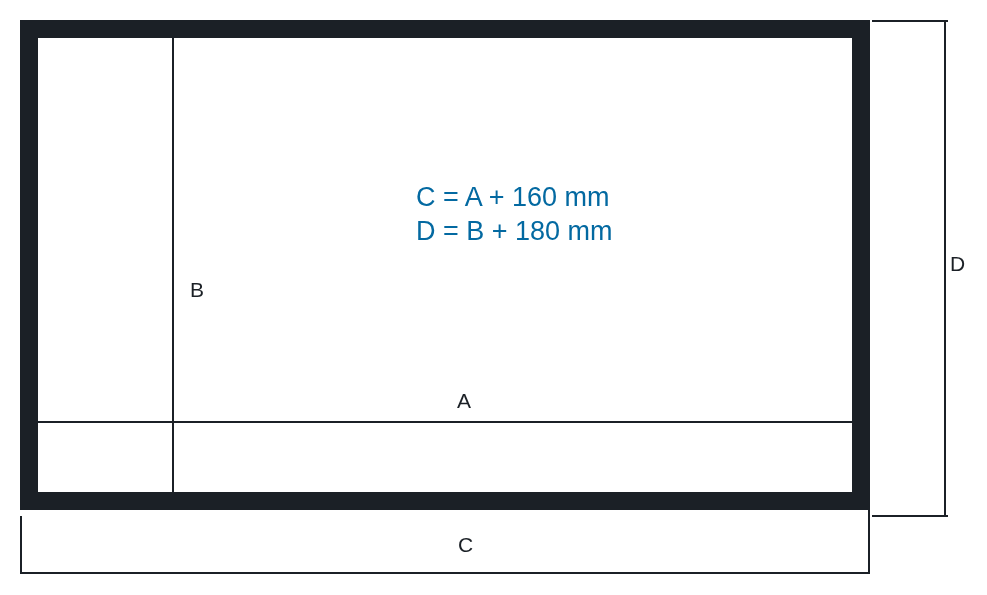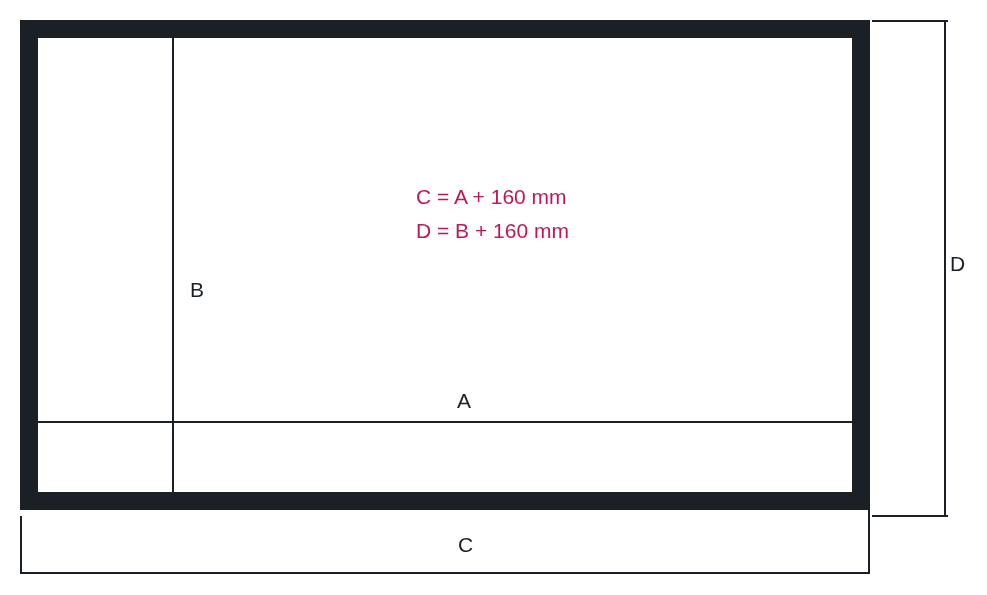--- a/index.html
+++ b/index.html
@@ -142,40 +142,40 @@
     top: 389px;
     font-size: 21px;
     color: #1b2026;
   }
 
   
   .formulas {
     position: absolute;
     left: 416px;
     top: 180px;
-    font-size: 21px;
-    color: #be185d;
+    font-size: 27px;
+    color: #0369a1;
     line-height: 34px;
     white-space: nowrap;
   }
 </style>
 </head>
 <body>
 
 <div id="canvas">
 
   <div class="frame-outer"></div>
   <div class="frame-inner"></div>
 
   <div class="line-v-inner"></div>
   <div class="line-h-inner"></div>
 
   <div class="formulas">
     <div>C = A + 160 mm</div>
-    <div>D = B + 160 mm</div>
+    <div>D = B + 180 mm</div>
   </div>
 
   <div class="label-b">B</div>
   <div class="label-a">A</div>
 
   <div class="dim-d-ext-top"></div>
   <div class="dim-d-tick-top"></div>
   <div class="dim-d-tick-bot"></div>
   <div class="dim-d-line"></div>
   <div class="label-d">D</div>

